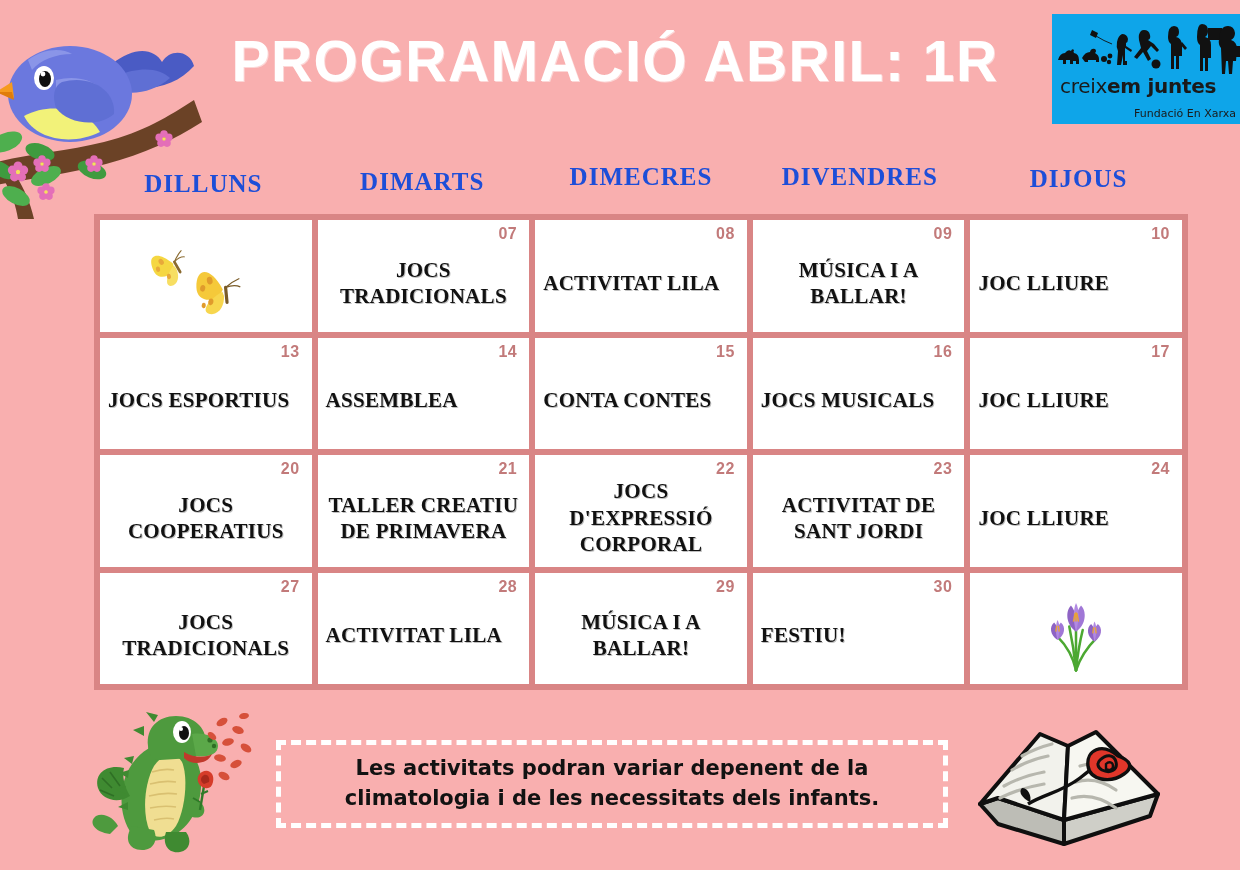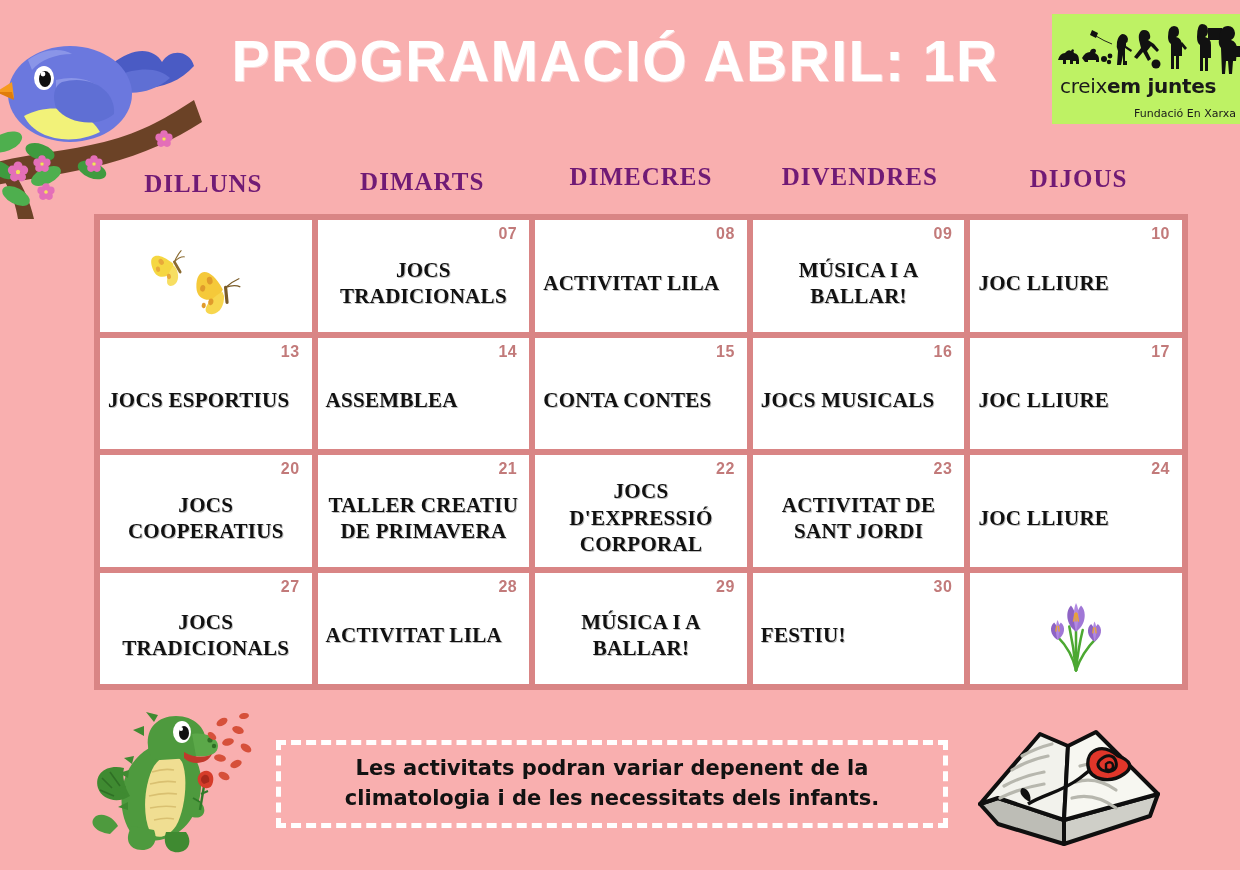--- a/index.html
+++ b/index.html
@@ -25,21 +25,21 @@
     letter-spacing: 1.5px;
     color: #FFFFFF;
     white-space: nowrap;
     text-shadow: 1px 1px 0 rgba(255,255,255,0.5);
   }
 
   .logo-box {
     position: absolute;
     right: 0px; top: 14px;
     width: 188px; height: 110px;
-    background: #bef264;
+    background: #0ea5e9;
     overflow: hidden;
     margin-left: 46px;
   }
   .logo-svg { position:absolute; left:0; top:0; }
   .logo-word {
     position: absolute;
     left: 8px; top: 60px;
     font-family: "DejaVu Sans", sans-serif;
     font-size: 20px;
     color: #1a1a1a;
@@ -64,21 +64,21 @@
     width: 1094px;
     display: grid;
     grid-template-columns: repeat(5, 1fr);
   }
   .weekday {
     text-align: center;
     font-family: "Liberation Serif", serif;
     font-weight: 700;
     font-size: 25px;
     letter-spacing: 1px;
-    color: #701a75;
+    color: #1d4ed8;
   }
   .weekday.w1 { padding-top: 7px; }
   .weekday.w2 { padding-top: 5px; }
   .weekday.w3 { padding-top: 0px; }
   .weekday.w4 { padding-top: 2px; }
   .weekday.w5 { padding-top: 0px; }
 
   
   .calendar {
     position: absolute;

